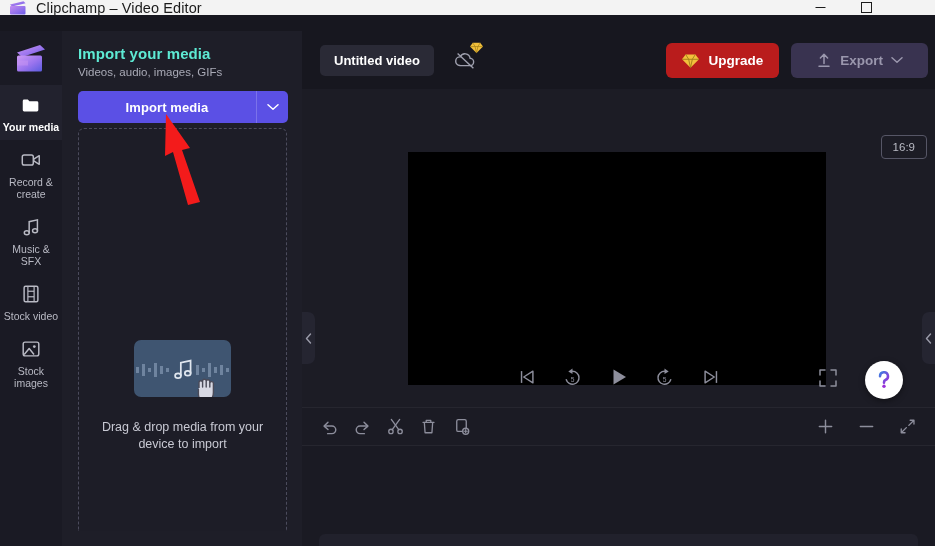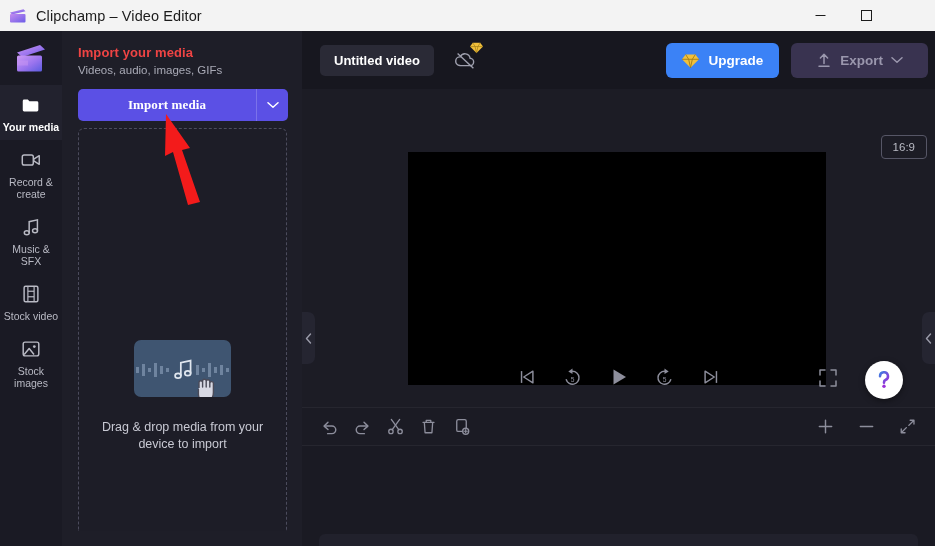--- a/index.html
+++ b/index.html
@@ -6,21 +6,21 @@
   html, body {
     width: 935px; height: 546px;
     overflow: hidden;
     font-family: "Liberation Sans", sans-serif;
     background: #17171f;
   }
   #app { position: relative; width: 935px; height: 546px; }
 
   
   .titlebar {
-    position: absolute; top: 0; left: 0; width: 935px; height: 31px;
+    position: absolute; top: 0; left: 0; width: 935px; height: 15px;
     background: #f3f3f3;
     display: flex; align-items: center;
   }
   .tb-logo { margin-left: 9px; width: 18px; height: 16px; display: block; }
   .tb-title {
     margin-left: 9px; font-size: 14.5px; color: #1b1b1b;
     letter-spacing: .1px; white-space: nowrap;
   }
   .tb-spacer { flex: 1; }
   .tb-btn {
@@ -54,27 +54,27 @@
   }
   .rail-item.active .lbl { font-weight: 700; color: #fff; }
   .rail-icon { width: 22px; height: 22px; display: block; }
 
   
   .media-panel {
     position: absolute; top: 31px; left: 62px; width: 240px; height: 515px;
     background: #1e1e28;
     padding: 14px 14px 0 16px;
   }
-  .mp-title { font-size: 13px; font-weight: 700; color: #ef4444; letter-spacing:.1px; }
+  .mp-title { font-size: 15px; font-weight: 700; color: #5eead4; letter-spacing:.1px; }
   .mp-sub { font-size: 11.5px; color: #a9aab6; margin-top: 4px; }
   .import-row { display: flex; margin-top: 13px; height: 32px; }
   .import-btn {
     flex: 1; background: #5b50e5; color: #fff;
     border: none; border-radius: 5px 0 0 5px;
-    font-family: Liberation Serif, serif; font-size: 13px; font-weight: 700;
+    font-family: Liberation Sans, sans-serif; font-size: 13px; font-weight: 700;
     cursor: pointer; letter-spacing: .1px;
   }
   .import-caret {
     width: 32px; background: #5b50e5; border: none;
     border-left: 1px solid #7b72ea; border-radius: 0 5px 5px 0;
     color: #fff; cursor: pointer;
     display: flex; align-items: center; justify-content: center;
   }
   .dropzone {
     position: absolute; left: 78px; top: 128px; width: 209px; height: 403px;
@@ -119,21 +119,21 @@
     background: #2a2a36; color: #ffffff;
     font-size: 13px; font-weight: 700;
     border: none; border-radius: 5px;
     padding: 8px 14px; cursor: pointer; font-family: inherit;
   }
   .cloud-wrap { position: relative; margin-left: 19px; width: 26px; height: 26px; cursor: pointer; }
   .cloud-badge { position: absolute; right: -4px; top: -6px; }
   .tb-spring { flex: 1; }
   .upgrade-btn {
     display: flex; align-items: center; gap: 9px;
-    background: #3b82f6; border: none; border-radius: 6px;
+    background: #b91c1c; border: none; border-radius: 6px;
     color: #ffffff; font-size: 13.5px; font-weight: 700;
     padding: 9px 16px; cursor: pointer; font-family: inherit;
   }
   .export-btn {
     display: flex; align-items: center; gap: 8px;
     background: #393350; border: none; border-radius: 6px;
     color: #9a97ad; font-size: 13.5px; font-weight: 700;
     padding: 9px 25px; cursor: pointer; font-family: inherit;
     margin-left: 12px;
   }

